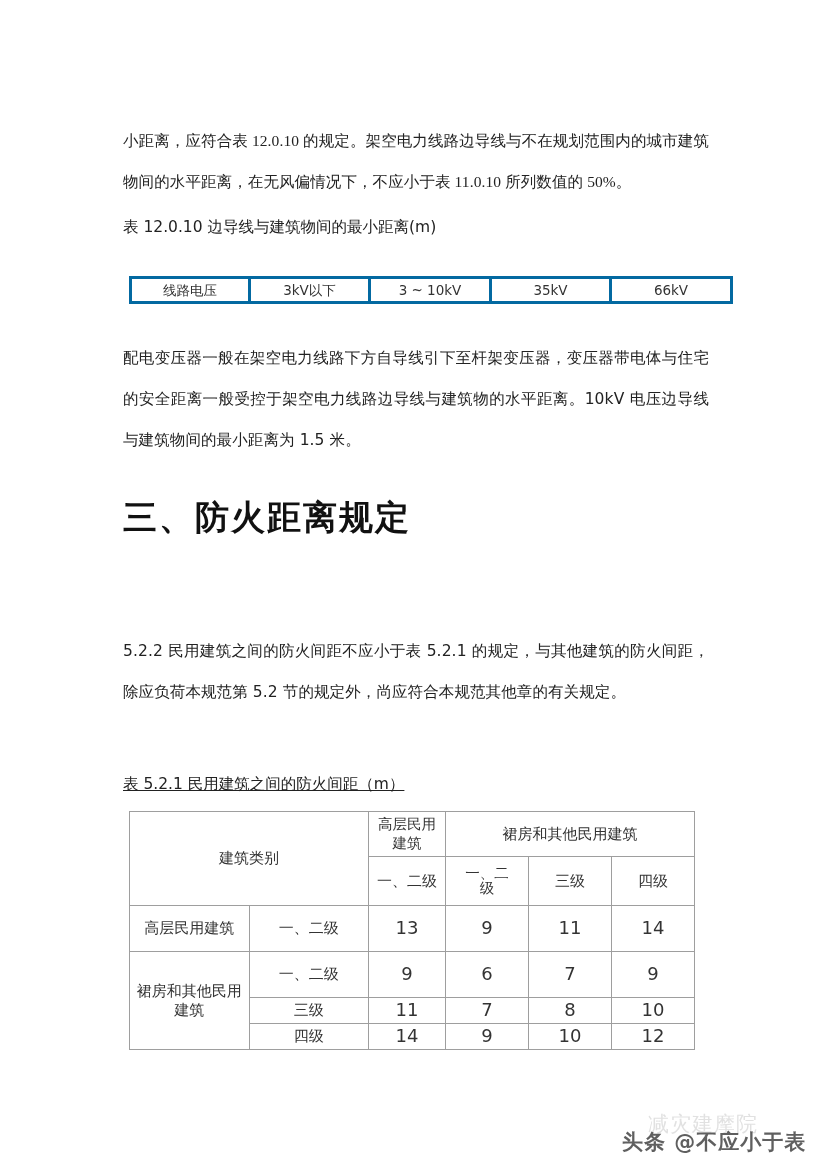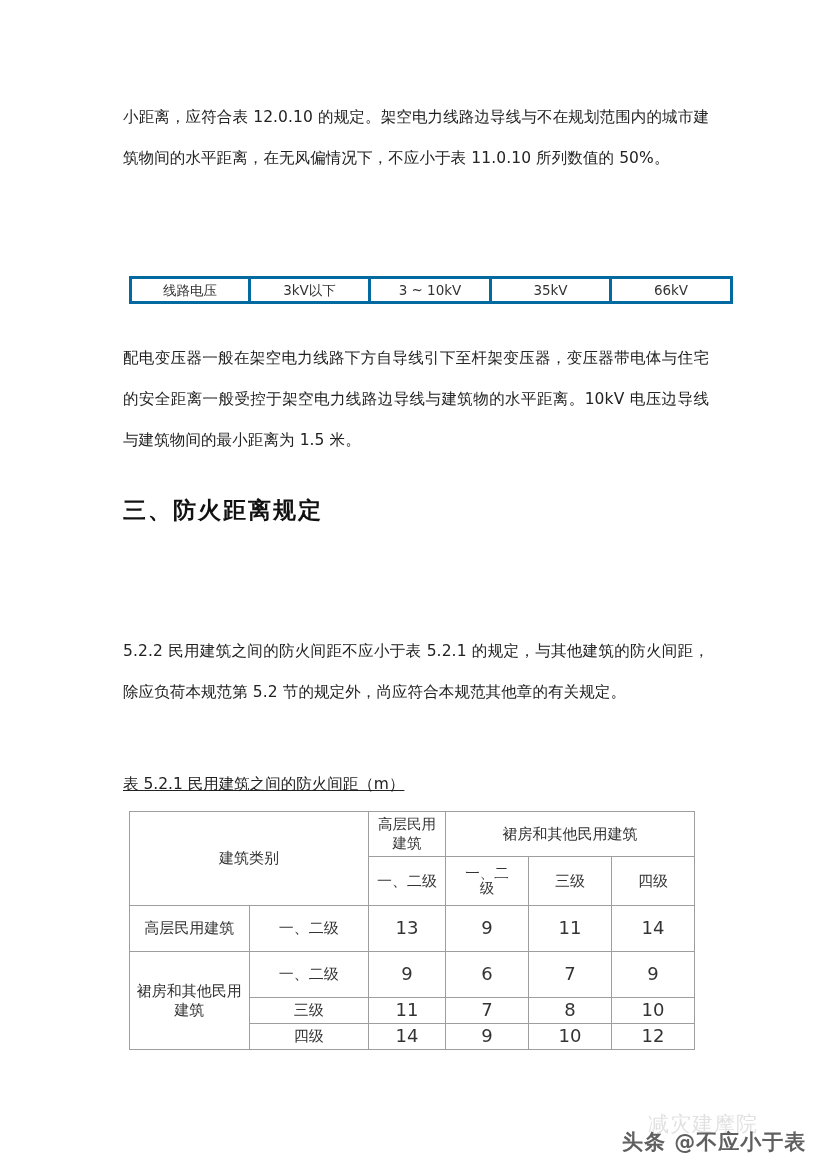--- a/index.html
+++ b/index.html
@@ -42,21 +42,21 @@
     font-size: 15.5px;
     line-height: 24px;
     color: #222;
     white-space: nowrap;
   }
 
   
   .h-section {
     position: absolute;
     left: 123px;
-    font-size: 23px;
+    font-size: 34px;
     font-weight: 700;
     letter-spacing: 2px;
     color: #111;
     white-space: nowrap;
   }
   .h-sub {
     position: absolute;
     left: 123px;
     font-size: 19px;
     font-weight: 700;
@@ -154,22 +154,23 @@
     opacity: 0.55;
     white-space: nowrap;
   }
   .watermark .wm-main { position: relative; z-index: 2; }
 </style>
 </head>
 <body>
 
 <div class="page">
 
-  <div class="para" style="top:97px;">小距离，应符合表 12.0.10 的规定。架空电力线路边导线与不在规划范围内的城市建筑物间的水平距离，在无风偏情况下，不应小于表 11.0.10 所列数值的 50%。</div>
-
+  <div class="para" style="top:120px;font-family:Liberation Serif, serif;">小距离，应符合表 12.0.10 的规定。架空电力线路边导线与不在规划范围内的城市建筑物间的水平距离，在无风偏情况下，不应小于表 11.0.10 所列数值的 50%。</div>
+
+  <div class="caption" style="top:215px;">表 12.0.10  边导线与建筑物间的最小距离(m)</div>
 
   <table class="doc-table" id="table-12-0-10">
     <tbody>
         <tr>
       <td class="c0">线路电压</td>
       <td class="c1">3kV以下</td>
       <td class="c2">3 ~ 10kV</td>
       <td class="c3">35kV</td>
       <td class="c4">66kV</td>
     </tr>

